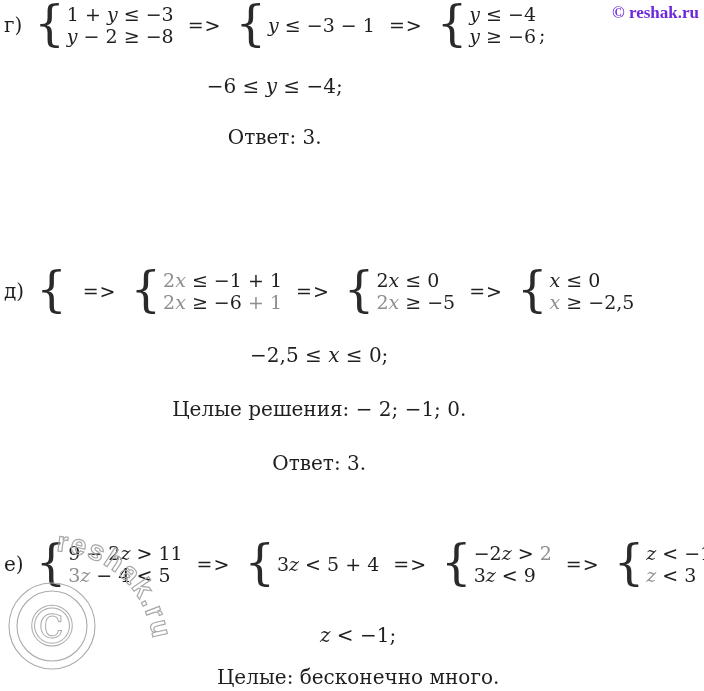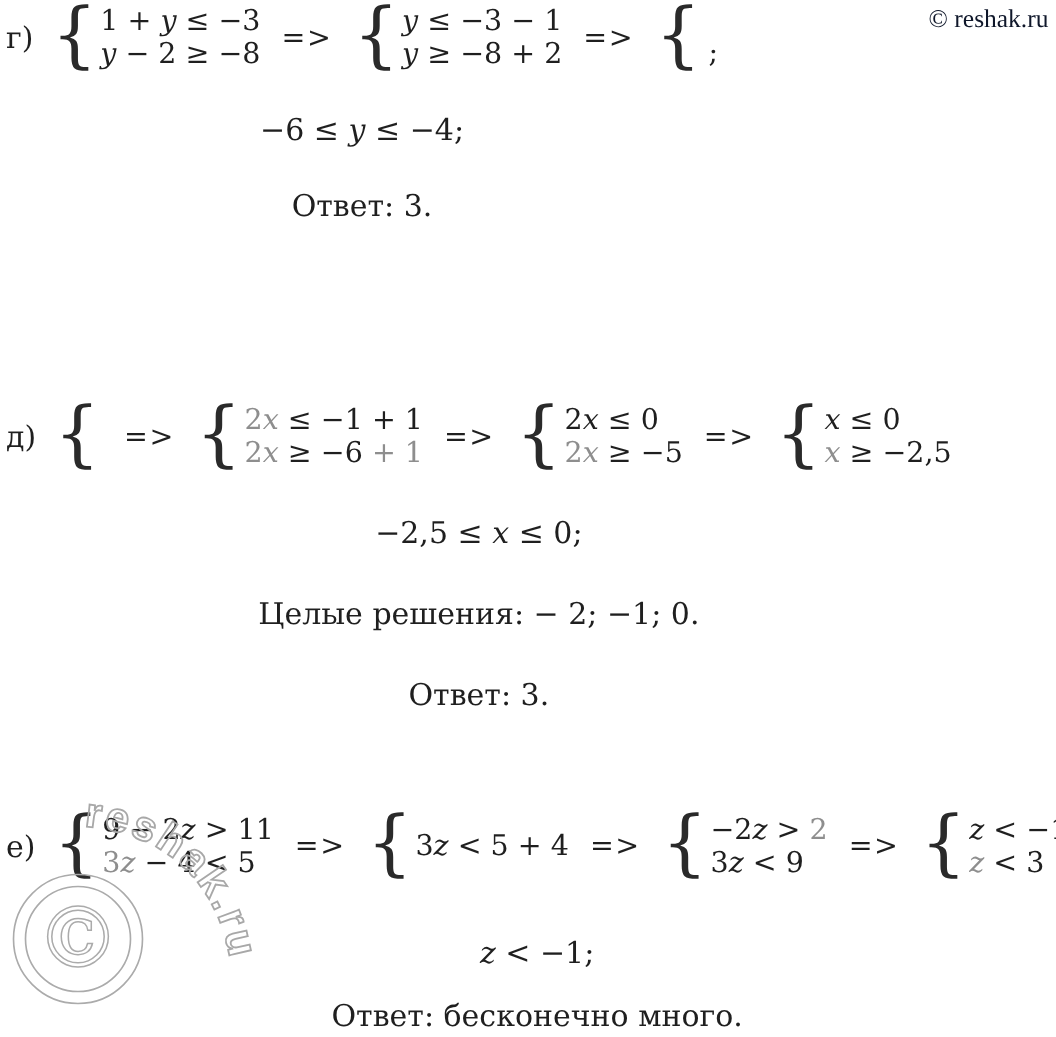--- a/index.html
+++ b/index.html
@@ -11,21 +11,22 @@
     overflow: hidden;
     font-family: "DejaVu Serif", serif;
     color: #1f1f1f;
   }
   .copyright {
     position: absolute;
     top: 3px;
     right: 5px;
     font-size: 17px;
     font-family: "Liberation Serif", serif;
-    color: #0f172a;
+    color: #6d28d9;
+    font-weight: bold;
   }
   .section { position: absolute; left: 4px; white-space: nowrap; }
   .sec-g { top: 2px; }
   .sec-d { top: 268px; }
   .sec-e { top: 541px; }
 
   .line1 { display: flex; align-items: center; height: 46px; }
   .sec-label { font-size: 20px; margin-right: 12px; }
   .sys { display: flex; align-items: center; }
   .brace {
@@ -76,26 +77,29 @@
             <span class="rows">
               <div class="mrow"><span>1 + <em>y</em> ≤ −3</span></div>
               <div class="mrow"><span><em>y</em> − 2 ≥ −8</span></div>
             </span>
           </span>
           <span class="arrow">=&gt;</span>
           <span class="sys">
             <span class="brace">{</span>
             <span class="rows">
               <div class="mrow"><span><em>y</em> ≤ −3 − 1</span></div>
-              <div class="mrow"><span><em>y</em> ≥ −8 + 2</span></div>
             </span>
           </span>
           <span class="arrow">=&gt;</span>
           <span class="sys">
             <span class="brace">{</span>
+            <span class="rows">
+              <div class="mrow"><span><em>y</em> ≤ −4</span></div>
+              <div class="mrow"><span><em>y</em> ≥ −6</span></div>
+            </span>
             <span class="suffix">;</span>
           </span>
         </div>
         <div class="extra"><span>−6 ≤ <em>y</em> ≤ −4;</span></div>
         <div class="extra"><span>Ответ:  3.</span></div>
       </div>
       <div class="section sec-d">
         <div class="line1">
           <span class="sec-label">д)</span>
           <span class="sys">
@@ -160,21 +164,21 @@
           <span class="arrow">=&gt;</span>
           <span class="sys">
             <span class="brace">{</span>
             <span class="rows">
               <div class="mrow"><span><em>z</em> &lt; −1</span></div>
               <div class="mrow"><span class="mut"><em>z</em></span><span> &lt; 3</span></div>
             </span>
           </span>
         </div>
         <div class="extra"><span><em>z</em> &lt; −1;</span></div>
-        <div class="extra"><span>Ответ:  бесконечно много.</span></div>
+        <div class="extra"><span>Целые:  бесконечно много.</span></div>
       </div>
     </div>
 
   <svg class="wm" width="330" height="164" viewBox="0 0 330 164">
     <path id="wm-arc" d="M 54 24 C 102 28 148 56 153 128" fill="none" stroke="none"></path>
     <circle class="wm-ring" cx="50" cy="99" r="43"></circle>
     <circle class="wm-ring" cx="50" cy="99" r="35"></circle>
     <text class="wm-sym" x="50" y="99" id="wm-symbol">©</text>
     <text class="wm-arc-text">
       <textPath href="#wm-arc" id="wm-arc-text">reshak.ru</textPath>

